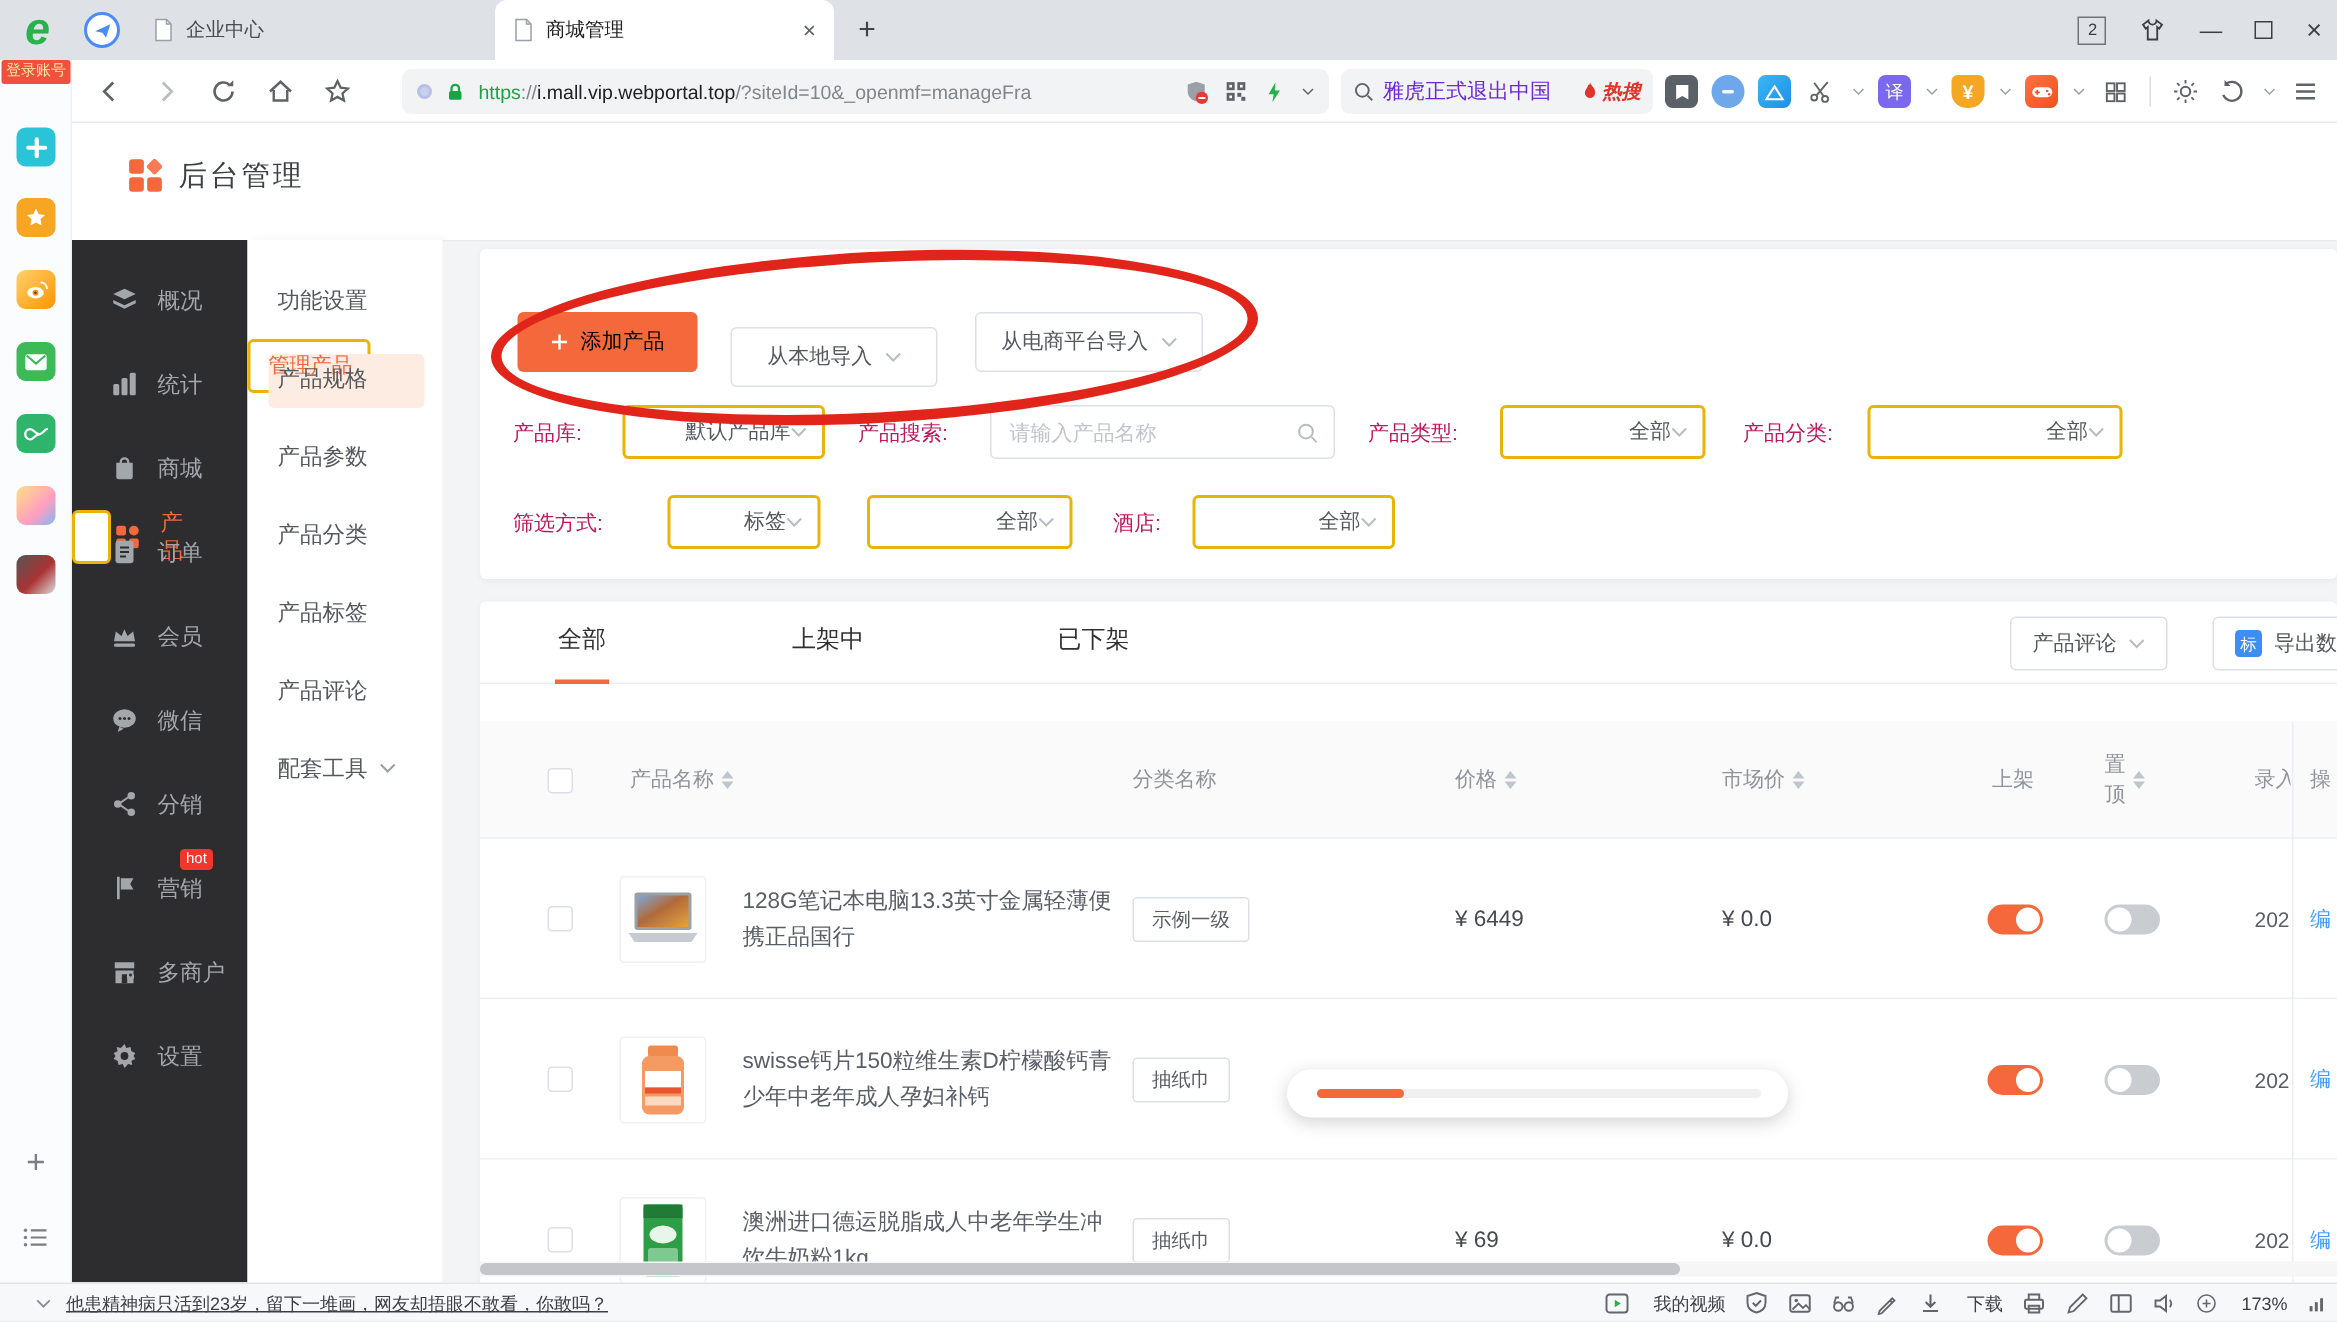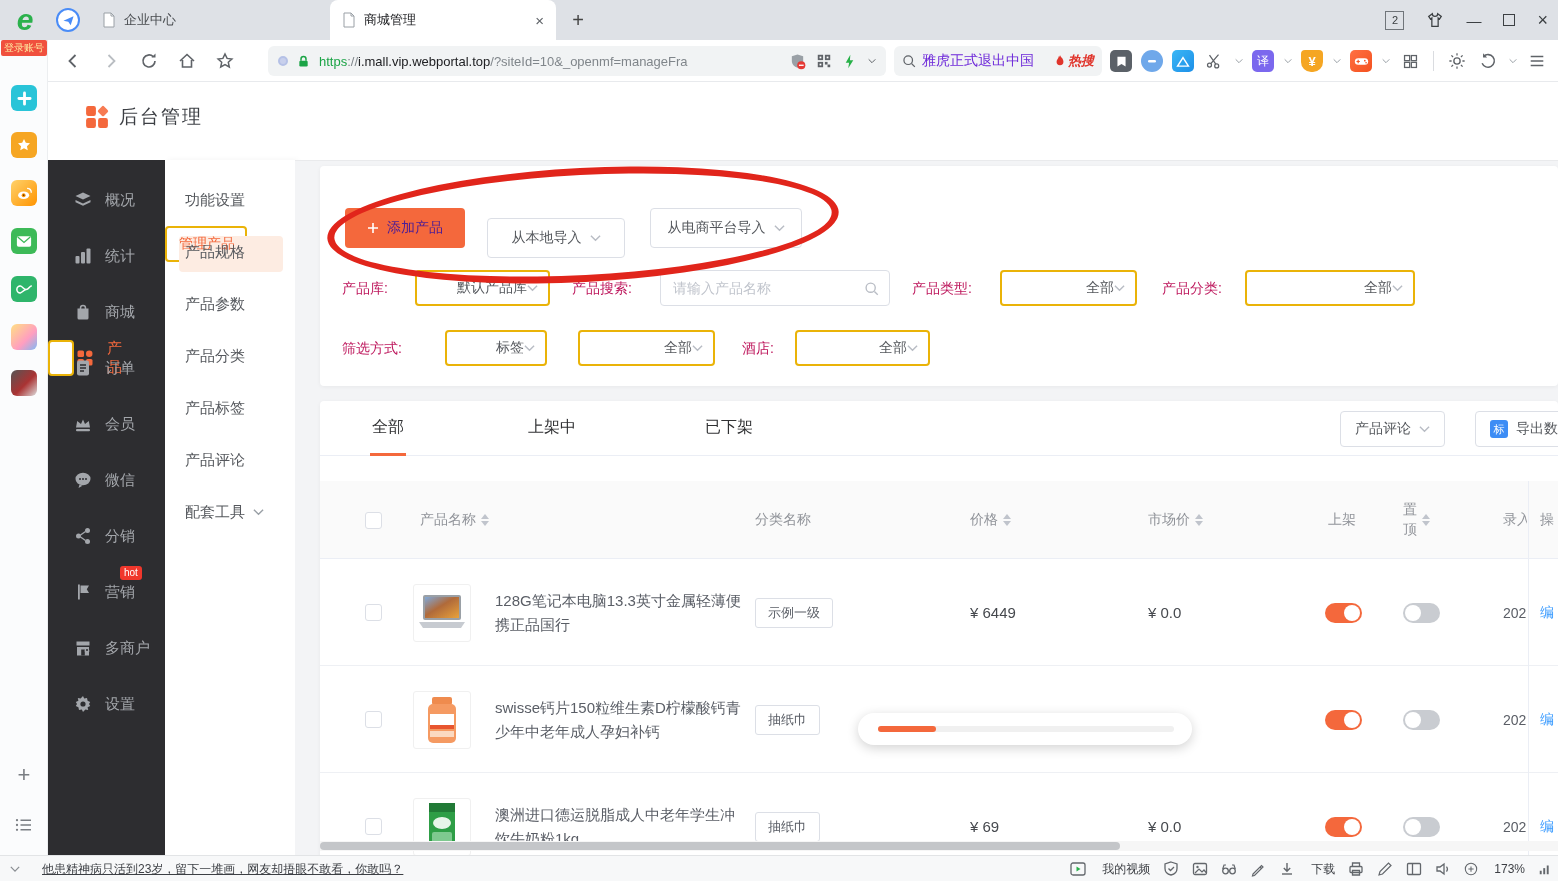--- a/index.html
+++ b/index.html
@@ -63,21 +63,21 @@
   .sn-item.sel .snpill{position:absolute;left:12px;top:8px;width:104px;height:36px;background:#fdece2;border-radius:4px;z-index:0}
   .sn-item span{position:relative;z-index:1}
   .sn-item .chev{width:11px;height:8px;color:#9aa0a6;margin-left:8px;position:relative;z-index:1}
 
   .main{position:absolute;left:247px;top:78px;width:1263px;height:695px;background:#f3f4f6;border-top:1px solid rgba(0,0,0,.04);overflow:hidden}
   .card{position:absolute;background:#fff;border-radius:4px;box-shadow:0 1px 4px rgba(0,0,0,.05)}
   .card1{left:25px;top:5px;width:1238px;height:220px}
   .card2{left:25px;top:240px;width:1238px;height:480px}
 
   .btn{position:absolute;height:40px;border-radius:4px;display:flex;align-items:center;justify-content:center;gap:8px;font-size:14px;cursor:pointer}
-  .btn.primary{background:#f4683c;color:#4c1d95}
+  .btn.primary{background:#f4683c;color:#000000}
   .btn.plain{background:#fff;border:1px solid #dcdfe6;color:#55585d}
   .chev{width:11px;height:8px;color:#b8bcc4}
 
   .flabel{position:absolute;font-size:14px;color:#be185d;line-height:36px}
   .sel{position:absolute;height:36px;border:2px solid #eab308;border-radius:4px;background:#fff;display:flex;align-items:center;justify-content:flex-end;padding:0 10px 0 12px;font-size:14px;color:#55585d;cursor:pointer}
   .finput{position:absolute;height:36px;border:1px solid #dcdfe6;border-radius:4px;background:#fff;display:flex;align-items:center;padding:0 10px 0 12px}
   .finput input{border:0;outline:0;flex:1;font-size:14px;color:#737373;font-family:inherit;background:transparent}
   .finput input::placeholder{color:#c0c4cc}
 
   .annot{position:absolute;left:32px;top:7px;width:512px;height:114px;border:7px solid #e1251b;border-radius:50%;transform:rotate(-3deg);z-index:5;pointer-events:none}
@@ -112,21 +112,21 @@
 
   .progress-pill{position:absolute;left:563px;top:552px;width:334px;height:32px;background:#fff;border-radius:16px;box-shadow:0 3px 12px rgba(0,0,0,.18);z-index:6}
   .progress-pill .track{position:absolute;left:20px;right:18px;top:13px;height:6px;background:#f0f0f0;border-radius:3px}
   .progress-pill .fill{position:absolute;left:0;top:0;width:58px;height:6px;background:#f4683c;border-radius:3px}
 
   .hscroll{position:absolute;left:25px;right:0;top:680px;height:10px;background:#f6f6f6;z-index:4}
   .hscroll .thumb{position:absolute;left:0;top:1px;width:800px;height:8px;background:#c4c6c9;border-radius:4px;cursor:pointer}
 
   
   .statusbar{position:absolute;left:0;bottom:0;width:1558px;height:26px;background:#f7f8f9;border-top:1px solid #e2e4e6}
-  .sb-left{position:absolute;left:10px;top:0;height:26px;display:flex;align-items:center;gap:22px}
+  .sb-left{position:absolute;left:24px;top:0;height:26px;display:flex;align-items:center;gap:10px}
   .sb-news{font-size:12px;color:#3c3f44;text-decoration:underline;cursor:pointer}
   .sb-right{position:absolute;right:6px;top:0;height:26px;display:flex;align-items:center;gap:13px}
   .sico{width:16px;height:16px;color:#63676c;cursor:pointer;flex:0 0 auto}
   .sb-text{font-size:12px;color:#3c3f44;cursor:pointer}
   .sb-group{display:flex;align-items:center;gap:16px;cursor:pointer}
 </style>
 </head>
 <body>
 
 <div class="screen">

